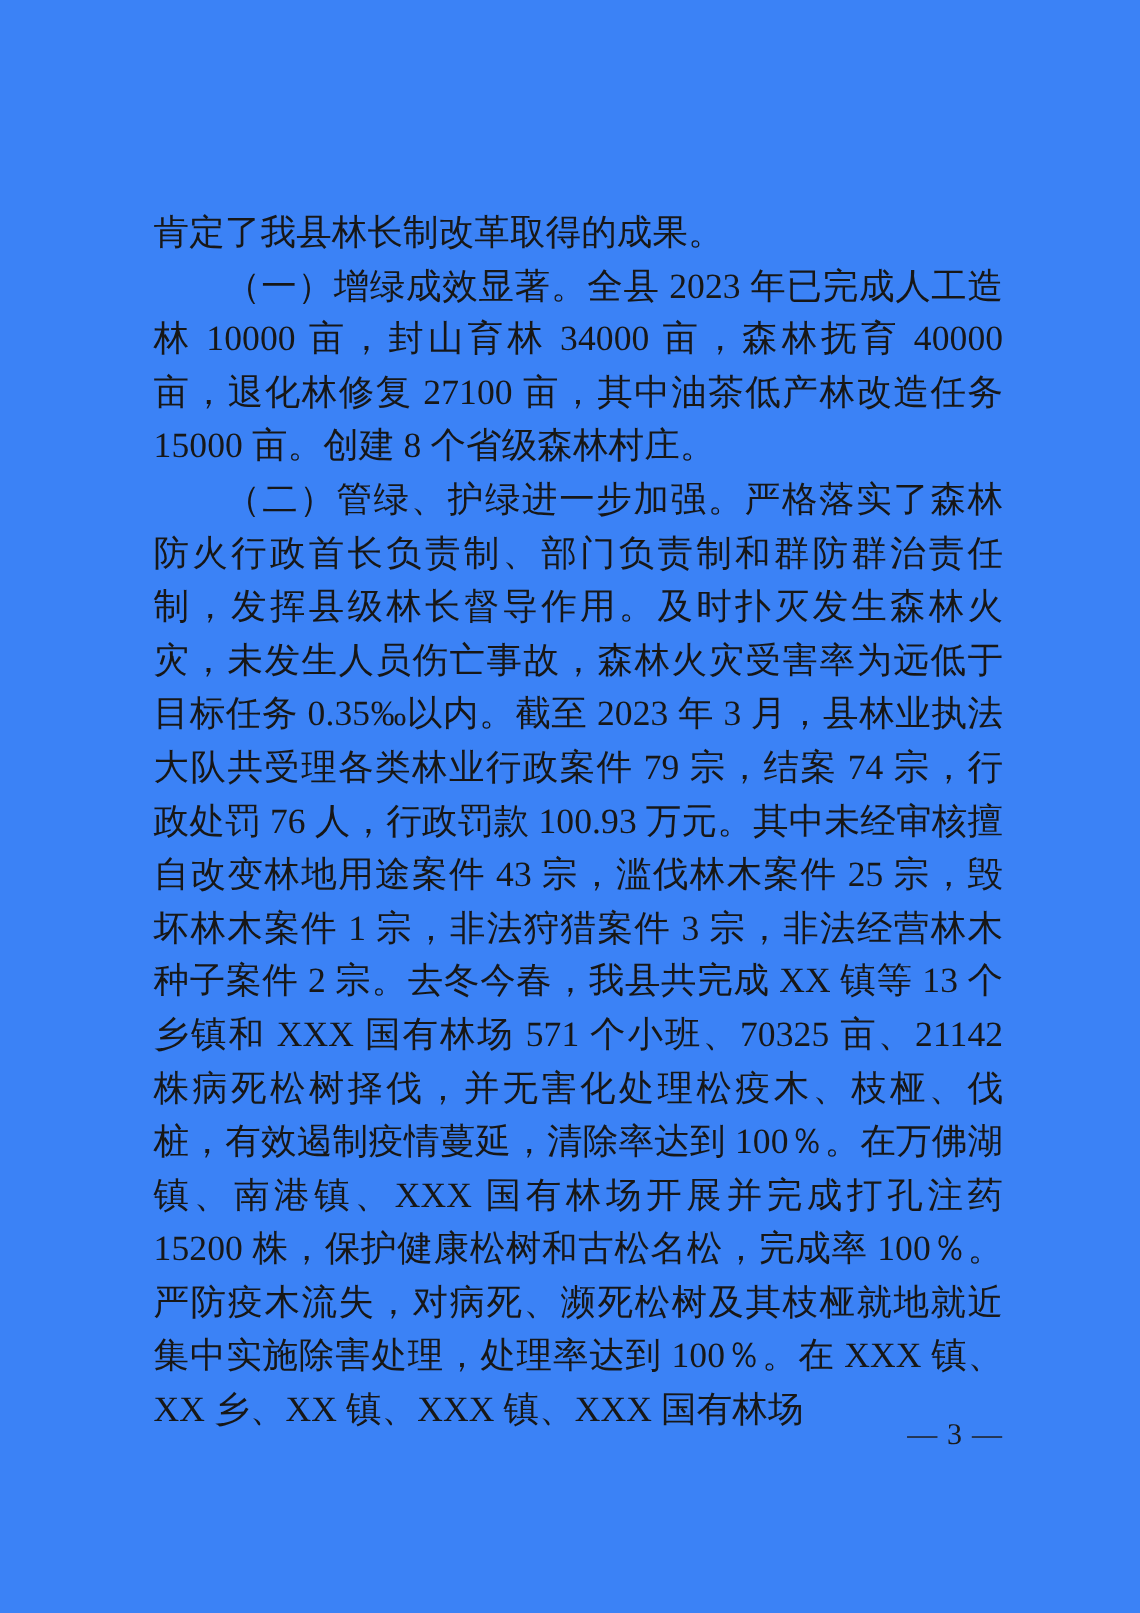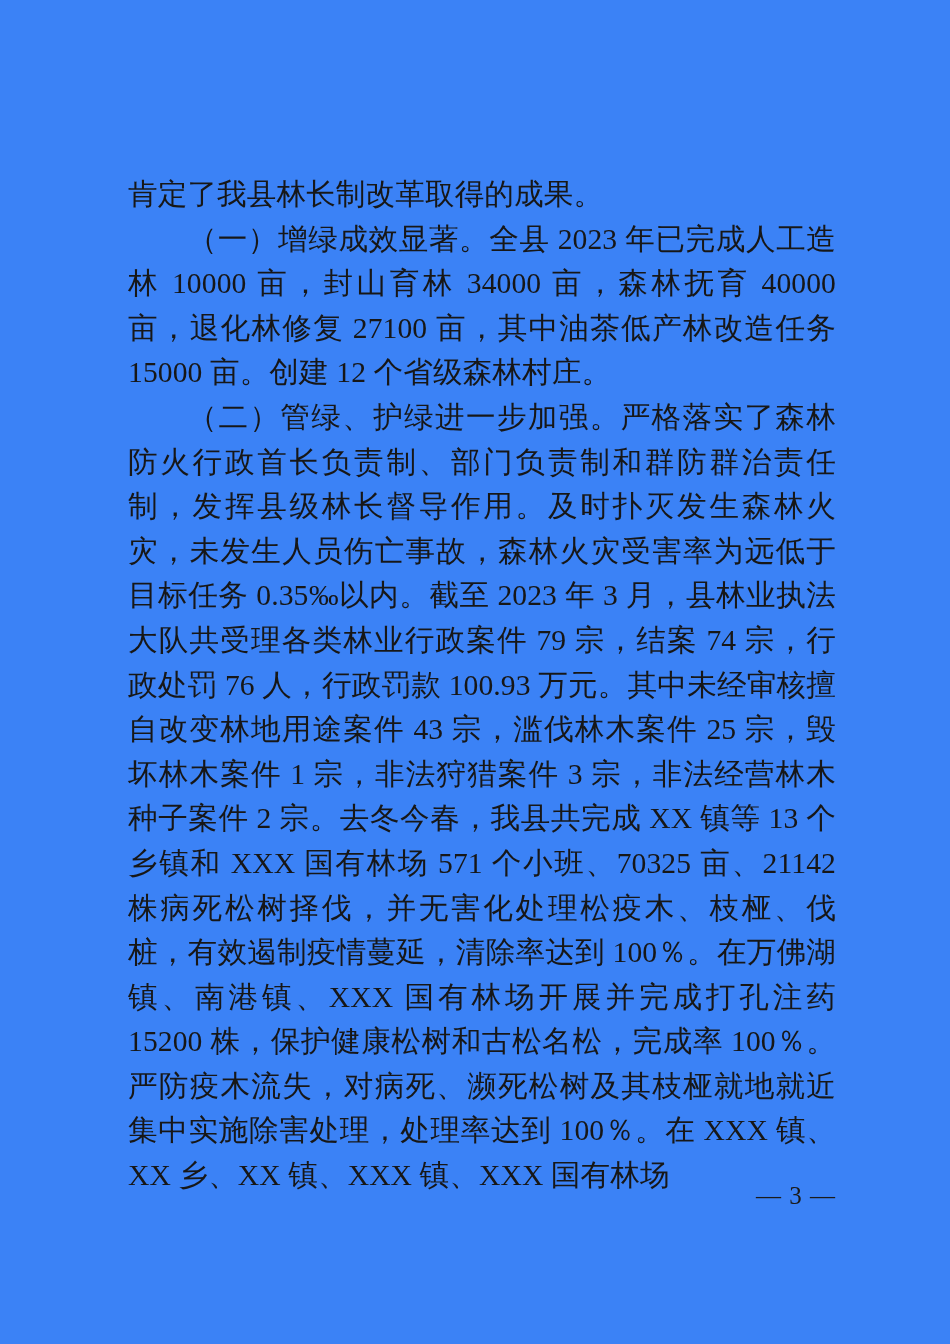--- a/index.html
+++ b/index.html
@@ -76,21 +76,21 @@
 </head>
 <body>
 
 <div id="page">
 
   <div id="text-body">
 
     <p class="para">肯定了我县林长制改革取得的成果。</p>
 
 
-    <p class="para indent">（一）增绿成效显著。全县 2023 年已完成人工造林 10000 亩，封山育林 34000 亩，森林抚育 40000 亩，退化林修复 27100 亩，其中油茶低产林改造任务 15000 亩。创建 12 个省级森林村庄。</p>
+    <p class="para indent">（一）增绿成效显著。全县 2023 年已完成人工造林 10000 亩，封山育林 34000 亩，森林抚育 40000 亩，退化林修复 27100 亩，其中油茶低产林改造任务 15000 亩。创建 8 个省级森林村庄。</p>
 
     <p class="para indent">（二）管绿、护绿进一步加强。严格落实了森林防火行政首长负责制、部门负责制和群防群治责任制，发挥县级林长督导作用。及时扑灭发生森林火灾，未发生人员伤亡事故，森林火灾受害率为远低于目标任务 0.35‰以内。截至 2023 年 3 月，县林业执法大队共受理各类林业行政案件 79 宗，结案 74 宗，行政处罚 76 人，行政罚款 100.93 万元。其中未经审核擅自改变林地用途案件 43 宗，滥伐林木案件 25 宗，毁坏林木案件 1 宗，非法狩猎案件 3 宗，非法经营林木种子案件 2 宗。去冬今春，我县共完成 XX 镇等 13 个乡镇和 XXX 国有林场 571 个小班、70325 亩、21142 株病死松树择伐，并无害化处理松疫木、枝桠、伐桩，有效遏制疫情蔓延，清除率达到 100％。在万佛湖镇、南港镇、XXX 国有林场开展并完成打孔注药 15200 株，保护健康松树和古松名松，完成率 100％。严防疫木流失，对病死、濒死松树及其枝桠就地就近集中实施除害处理，处理率达到 100％。在 XXX 镇、XX 乡、XX 镇、XXX 镇、XXX 国有林场</p>
 
   </div>
 
   <div id="page-number">— 3 —</div>
 
 </div>
 
 </body></html>

